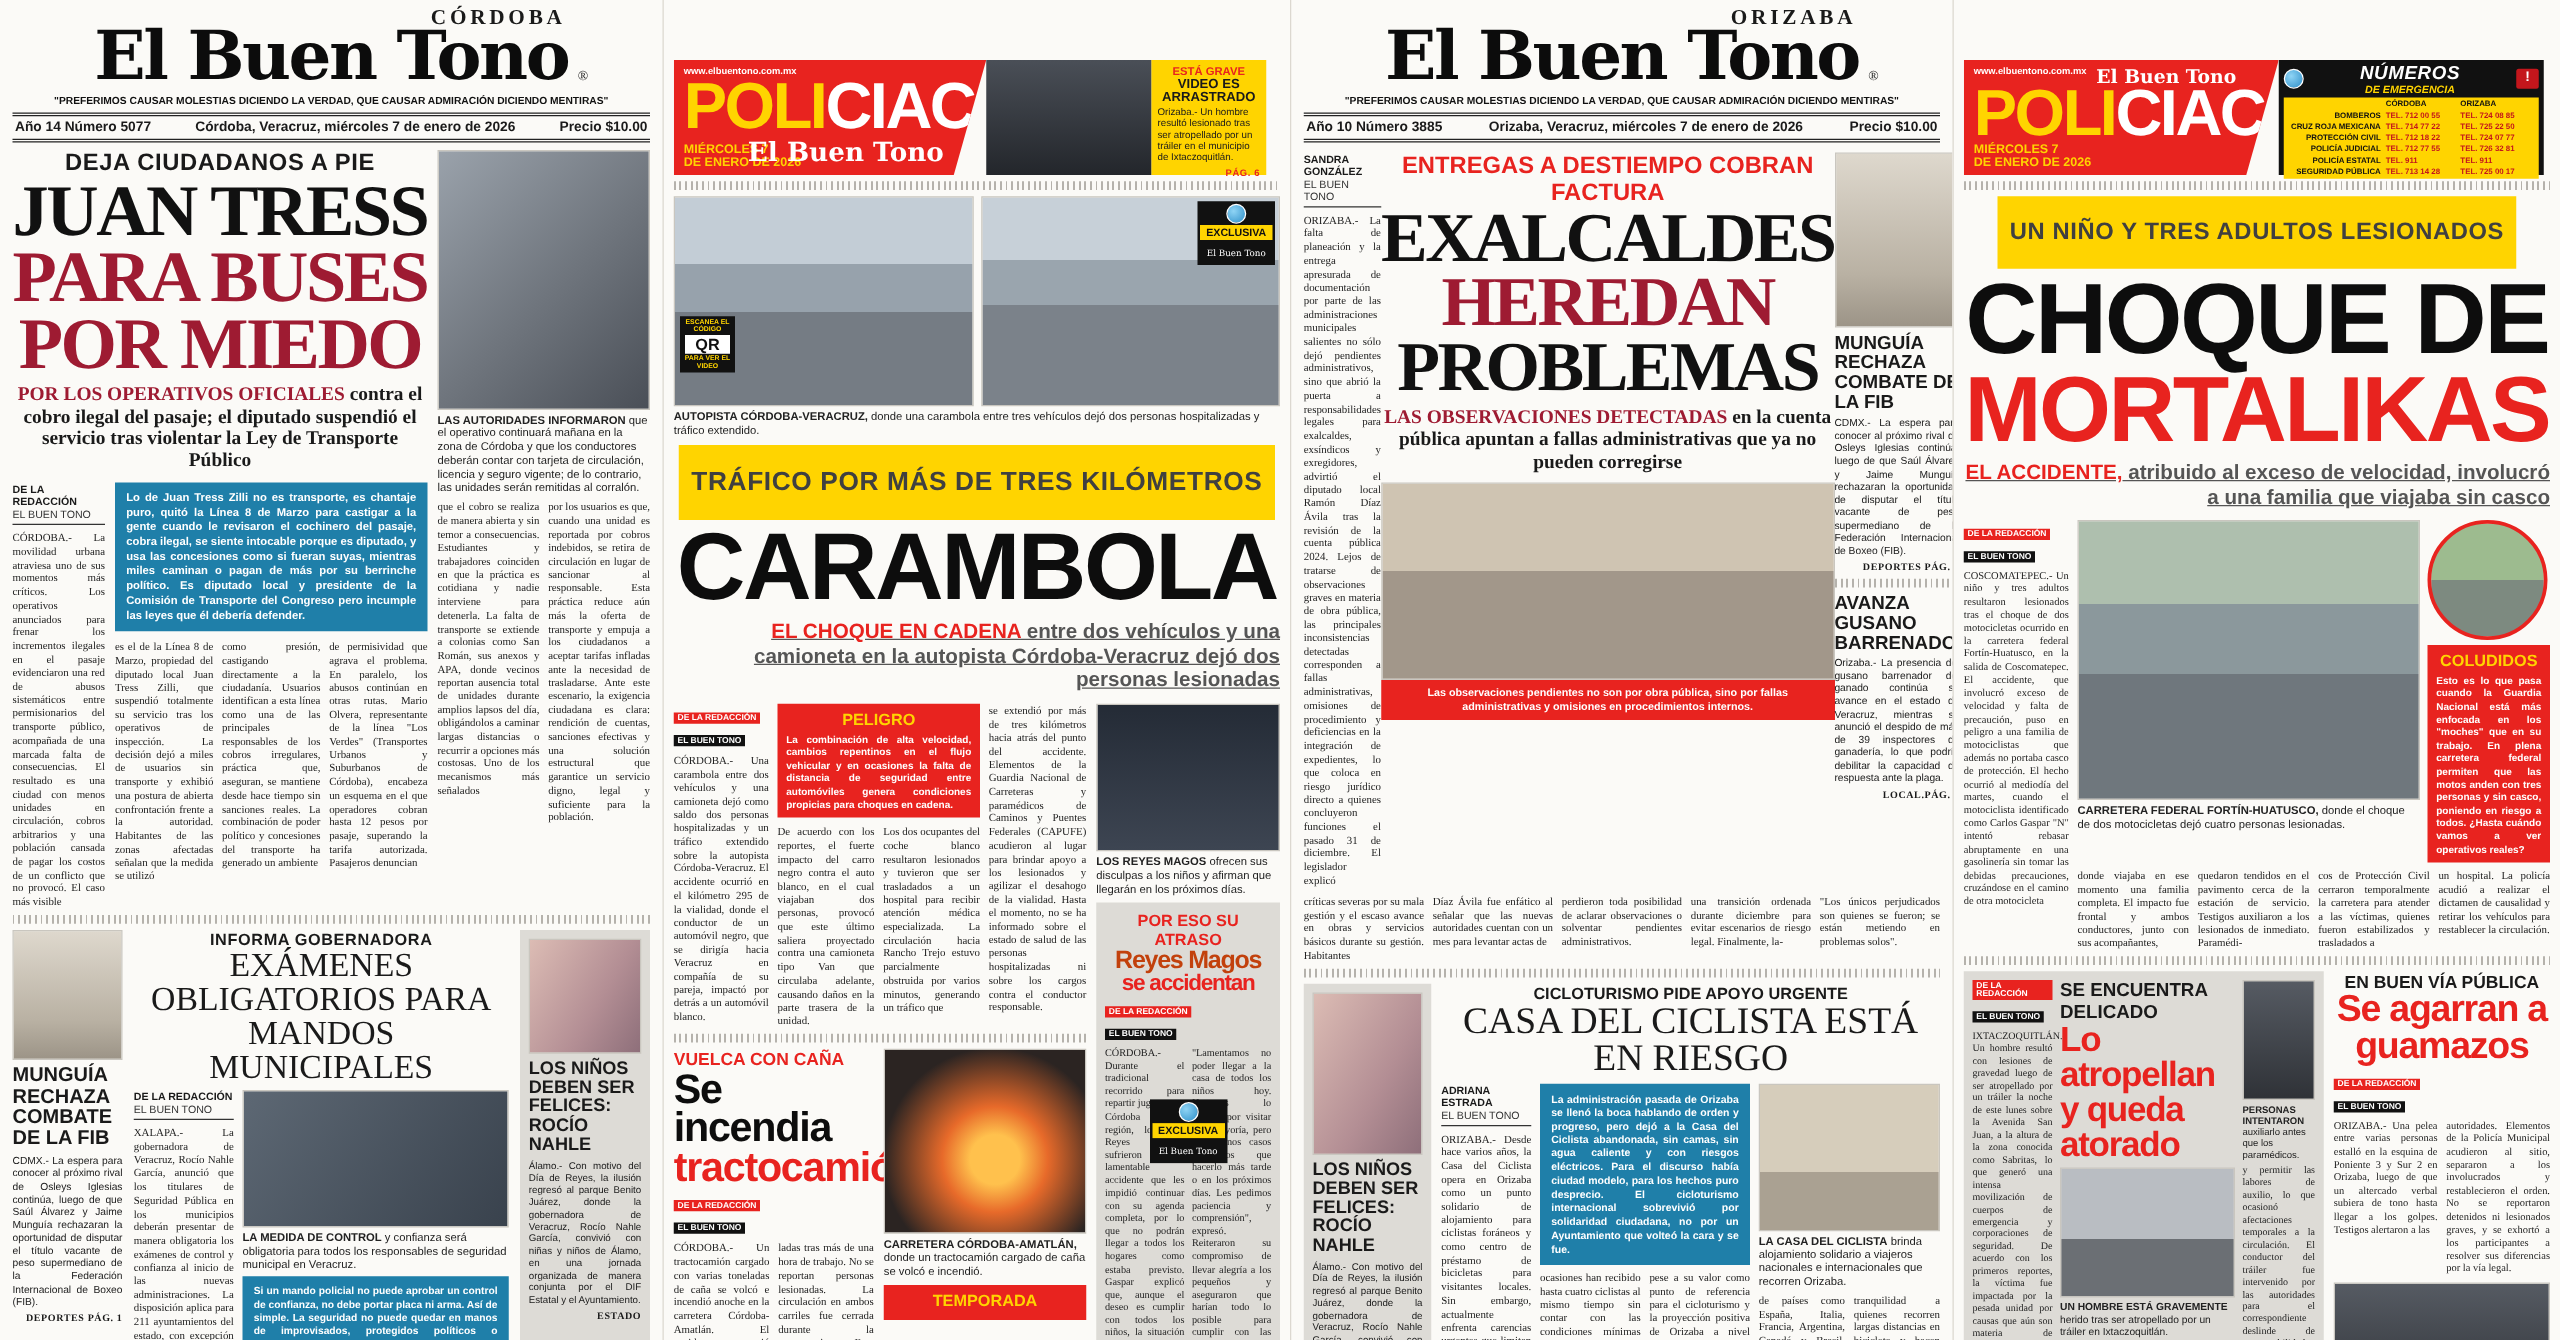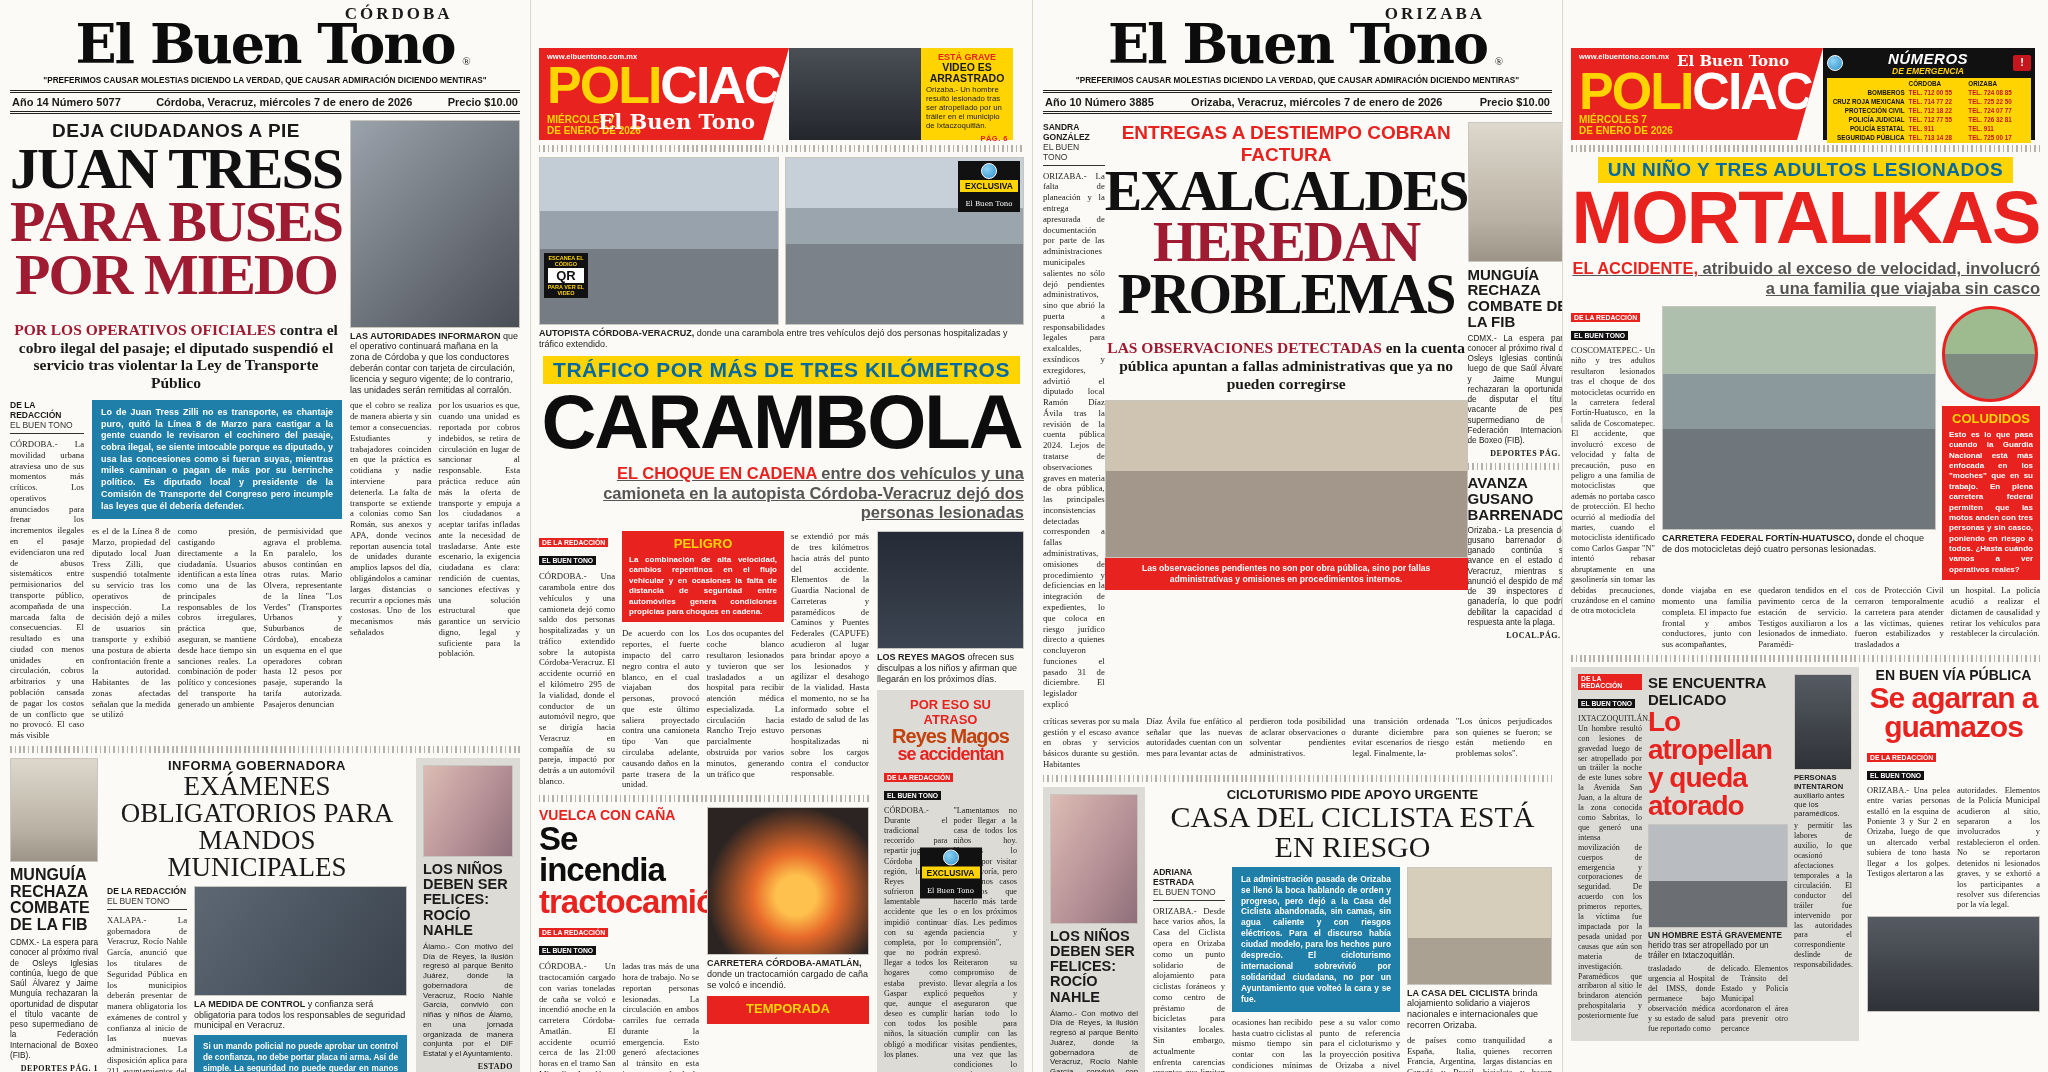--- a/index.html
+++ b/index.html
@@ -31,22 +31,22 @@
   .chip { display:inline-block; font:bold 6.8px "Liberation Sans",sans-serif; color:#fff; padding:1px 3px; }
   .chip-red { background:#e8231f; }
   .chip-blk { background:#111; margin-top:1px; }
   .byline-chips { margin-bottom:4px; }
 
   
   .kick-blk { text-align:center; font:bold 19px "Liberation Sans",sans-serif; letter-spacing:.5px; }
   .hl-serif { text-align:center; font-family:"Liberation Serif",serif; font-weight:bold; line-height:.92; letter-spacing:-2px; }
   .dkred { color:#9e1b32; }
   .red { color:#e8231f; }
-  .sub-serif { text-align:center; font:bold 15.5px "Liberation Serif",serif; line-height:1.15; margin-top:19px; }
-  .kick-yel { display:inline-block; background:#ffd400; color:#0369a1; font:bold 21px "Liberation Sans",sans-serif; padding:2px 10px; letter-spacing:.5px; }
+  .sub-serif { text-align:center; font:bold 15.5px "Liberation Serif",serif; line-height:1.15; margin-top:5px; }
+  .kick-yel { display:inline-block; background:#ffd400; color:#404040; font:bold 21px "Liberation Sans",sans-serif; padding:18px 10px; letter-spacing:.5px; }
   .hl-sans { text-align:center; font-family:"Liberation Sans",sans-serif; font-weight:bold; letter-spacing:-2px; line-height:.95; }
   .sub-sans { text-align:right; font:bold 16.5px "Liberation Sans",sans-serif; color:#555; line-height:1.2;text-decoration:underline; }
 
   
   .box-blue { background:#1f7fa9; color:#fff; font:bold 9px "Liberation Sans",sans-serif; line-height:1.3; padding:7px 9px; text-align:justify; }
   .box-redq { background:#e8231f; color:#fff; font:bold 8px "Liberation Sans",sans-serif; line-height:1.3; padding:5px 7px; text-align:justify; }
   .box-redq .bt { display:block; text-align:center; color:#ffd400; font-size:13px; margin-bottom:2px; }
   .graybox { background:#dddbd6; padding:7px; }
 
   
@@ -444,20 +444,21 @@
               <span class="a">TEL. 713 14 28</span>
               <span class="b2">TEL. 725 00 17</span>
             </div>
         </div>
       </div>
     </div>
     <div class="dotrule"></div>
 
     <div style="text-align:center;">
       <span class="kick-yel" style="font-size:19px;">UN NIÑO Y TRES ADULTOS LESIONADOS</span>
+      <div class="hl-sans" style="font-size:80px; color:#0d0d0d; margin-top:2px;">CHOQUE DE</div>
       <div class="hl-sans red" style="font-size:74px;">MORTALIKAS</div>
       <p class="sub-sans" style="margin-top:6px;"><span class="red">EL ACCIDENTE,</span><span> atribuido al exceso de velocidad, involucró a una familia que viajaba sin casco</span></p>
     </div>
 
     <div class="row" style="gap:7px; margin-top:7px;">
       <div style="width:84px;">
         <div class="byline-chips"><span class="chip chip-red">DE LA REDACCIÓN</span><br><span class="chip chip-blk">EL BUEN TONO</span></div>
         <div class="body-txt" style="font-size:8.4px;">COSCOMATEPEC.- Un niño y tres adultos resultaron lesionados tras el choque de dos motocicletas ocurrido en la carretera federal Fortín-Huatusco, en la salida de Coscomatepec. El accidente, que involucró exceso de velocidad y falta de precaución, puso en peligro a una familia de motociclistas que además no portaba casco de protección. El hecho ocurrió al mediodía del martes, cuando el motociclista identificado como Carlos Gaspar "N" intentó rebasar abruptamente en una gasolinería sin tomar las debidas precauciones, cruzándose en el camino de otra motocicleta</div>
       </div>
       <div style="flex:1;">

